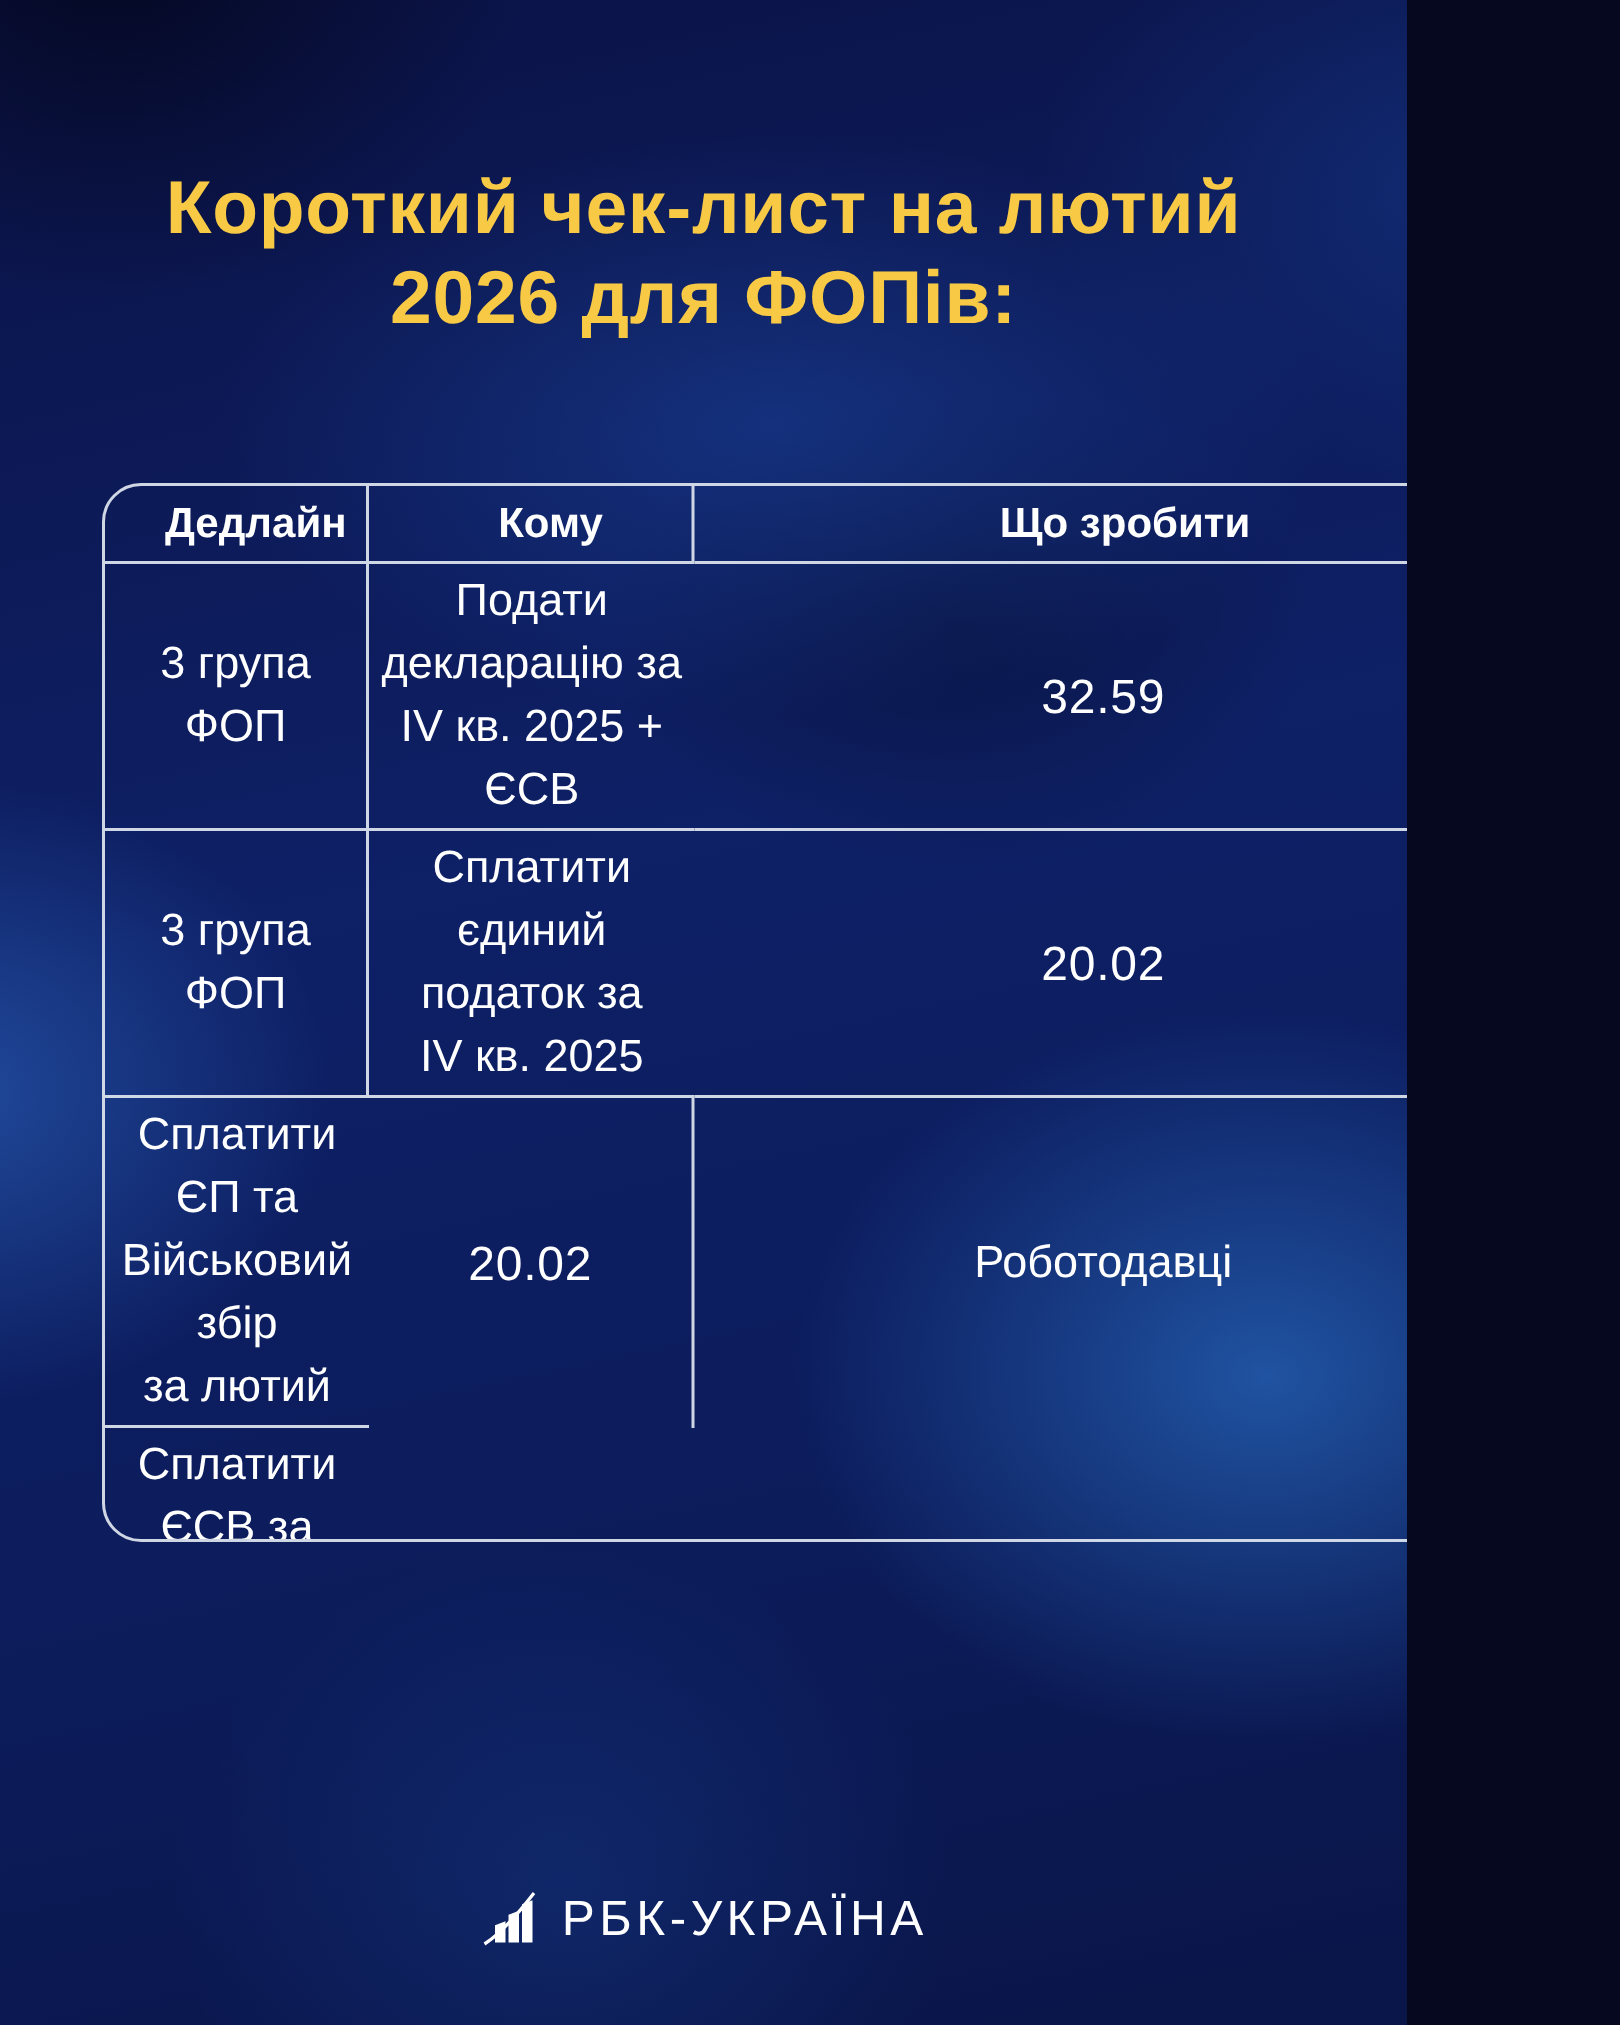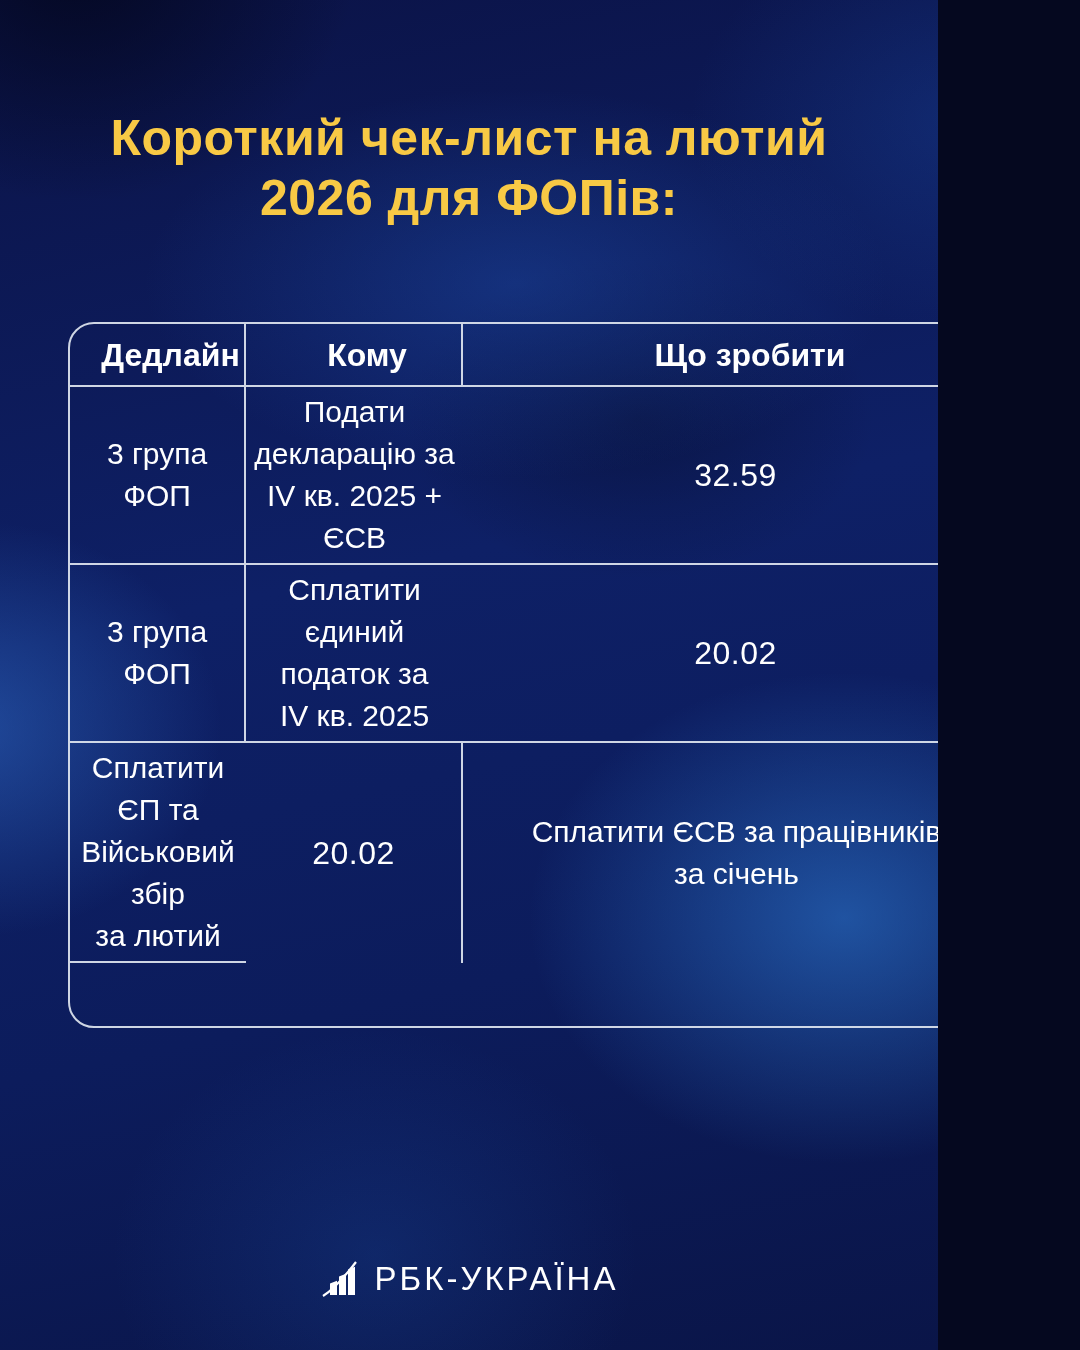--- a/index.html
+++ b/index.html
@@ -55,21 +55,21 @@
     justify-content:center;
     text-align:center;
     color:var(--text);
     font-size:30px;
     line-height:42px;
     white-space:pre-line;
     padding:4px 6px;
   }
   .cell.last-col{border-right:none;}
   .cell.last-row{border-bottom:none;}
-  .cell.header{font-weight:700;font-size:32px;padding-left:33px;}
+  .cell.header{font-weight:700;font-size:28px;padding-left:33px;}
   .cell.date{font-size:32px;letter-spacing:0.5px;}
   .footer{
     position:absolute;
     top:1237px;left:0;right:0;
     display:flex;
     align-items:center;
     justify-content:center;
     gap:15px;
     margin-top:19px;
   }
@@ -104,20 +104,21 @@
     <div class="cell">3 група
 ФОП</div>
     <div class="cell last-col">Сплатити єдиний податок за
 IV кв. 2025</div>
 
     <div class="cell date">20.02</div>
     <div class="cell last-col">Сплатити ЄП та Військовий збір
 за лютий</div>
 
     <div class="cell date last-row">20.02</div>
+    <div class="cell last-row">Роботодавці</div>
     <div class="cell last-col last-row">Сплатити ЄСВ за працівників
 за січень</div>
   </div>
 
   <div class="footer">
     <span class="logo-box">
       <svg viewBox="0 0 40 40" width="40" height="40" aria-hidden="true">
         <path d="M3 37 Q 16 29, 36 3" stroke="#FFFFFF" stroke-width="2.2" fill="none"></path>
         <polygon points="10,24.5 17,21.8 17,36 10,36" fill="#FFFFFF"></polygon>
         <polygon points="19,17.5 26,14.8 26,36 19,36" fill="#FFFFFF"></polygon>

